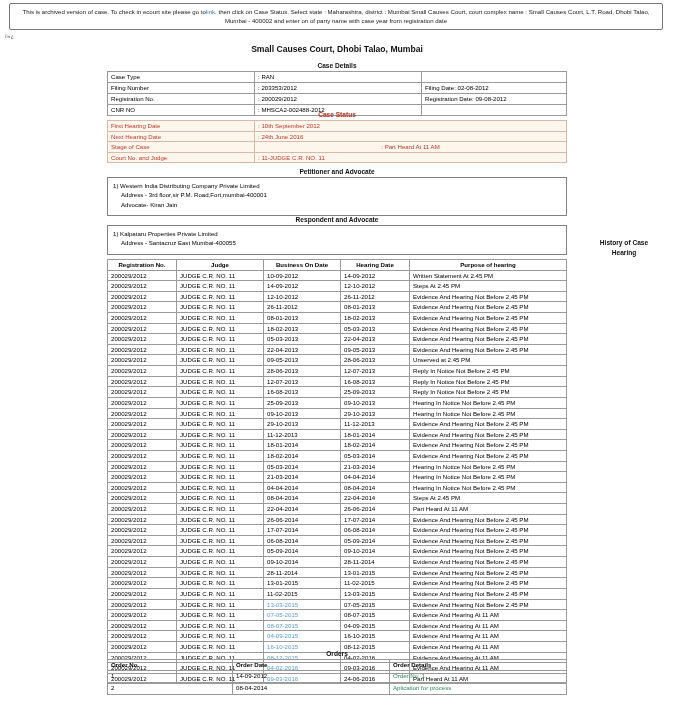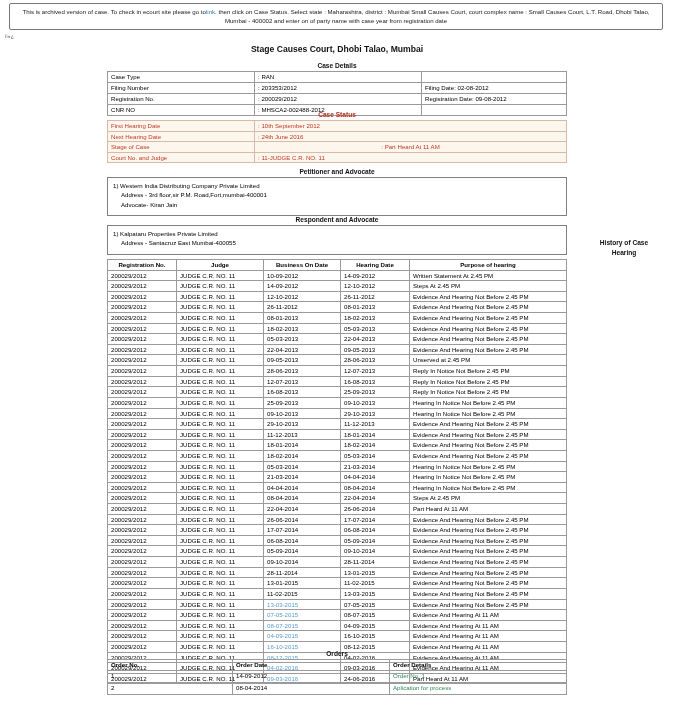--- a/index.html
+++ b/index.html
@@ -156,21 +156,21 @@
 <body>
 
 <div class="page">
 
   <div class="banner">
     <span>This is archived version of case. To check in ecourt site please go to</span><a href="#">link</a><span>. then click on Case Status. Select state : Maharashtra, district : Mumbai Small Causes Court, court complex name : Small Causes Court, L.T. Road, Dhobi Talao, Mumbai - 400002 and enter on of party name with case year from registration date</span>
   </div>
 
   <div class="bom">ï»¿</div>
 
-  <div class="court-title">Stage Causes Court, Dhobi Talao, Mumbai</div>
+  <div class="court-title">Small Causes Court, Dhobi Talao, Mumbai</div>
 
   <div class="block" id="case-details-block">
     <div class="sec-head">Case Details</div>
     <table class="grid">
       <tbody>
         <tr>
           <td style="width:140px">Case Type</td>
           <td style="width:160px">: RAN</td>
           <td></td>
         </tr>

